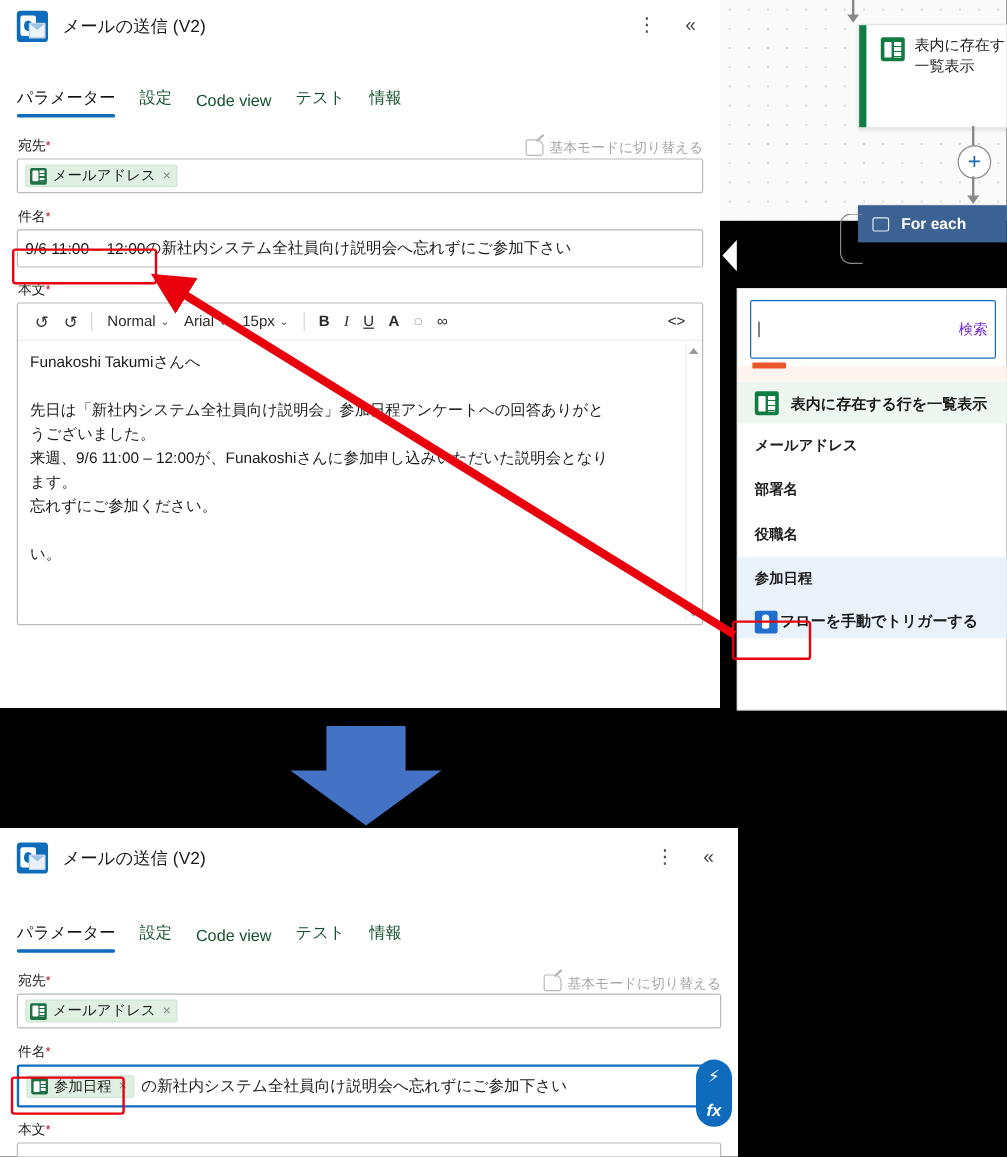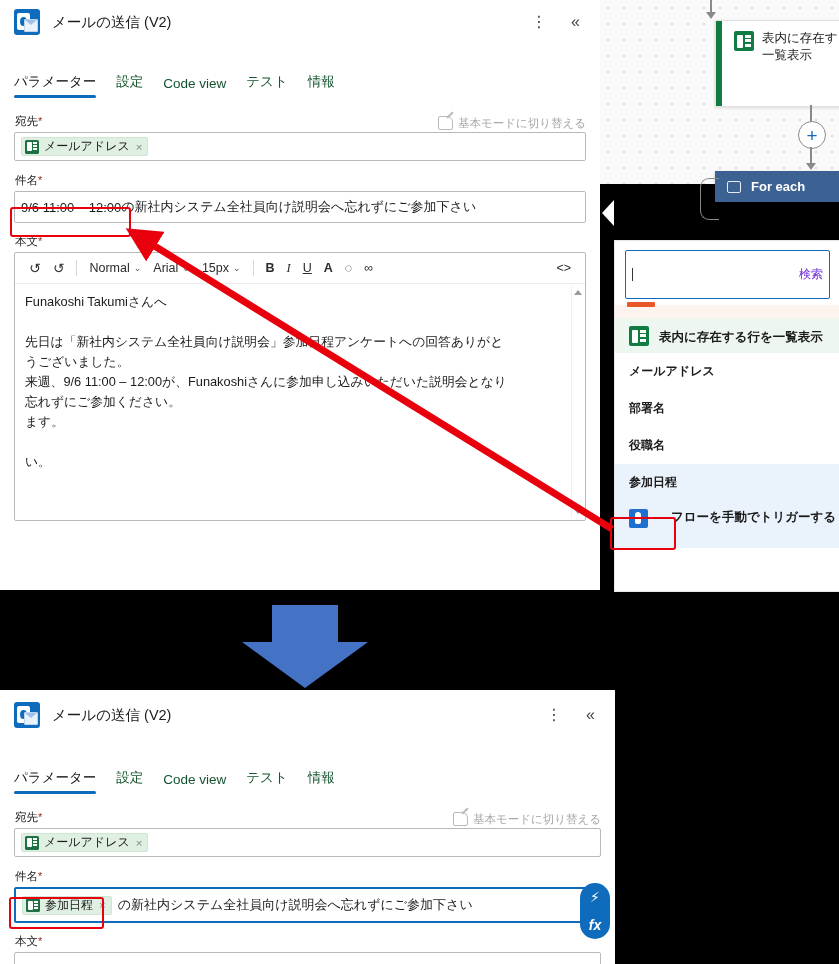--- a/index.html
+++ b/index.html
@@ -91,21 +91,21 @@
   .picker .searchwrap{padding:9px 10px 6px 10px;}
   .search{border:1.5px solid #0f6cbd;border-radius:2px;height:23px;display:flex;align-items:center;padding:12px 6px;
       font-size:12px;color:#6d28d9;position:relative;justify-content:space-between;}
   .search .cursor{width:1px;height:13px;background:#333;margin-right:1px;}
   .pick-orange{height:13px;background:#fdf3ef;position:relative;}
   .pick-orange:before{content:"";position:absolute;left:12px;top:-3px;width:28px;height:5px;background:#e8562a;border-radius:1px;}
   .pick-group{background:#eef6f0;display:flex;align-items:flex-end;gap:10px;padding:7px 10px 7px 14px;}
   .pick-group .g{font-size:12.5px;font-weight:700;color:#1b1b1b;white-space:nowrap;}
   .pick-item{padding:10px 10px 10px 14px;font-size:12px;font-weight:700;color:#1b1b1b;}
   .pick-item.sel{background:#eaf2fb;}
-  .pick-foot{background:#eaf2fb;display:flex;gap:23px;padding:8px 10px 20px 14px;}
+  .pick-foot{background:#eaf2fb;display:flex;align-items:center;gap:2px;padding:8px 10px 4px 14px;}
   .pick-foot .g{font-size:12.5px;font-weight:700;color:#1b1b1b;white-space:nowrap;}
   .trig-ic{width:19px;height:19px;background:#1f6fd0;border-radius:2px;position:relative;flex:0 0 auto;}
   .trig-ic:after{content:"";position:absolute;left:6px;top:3px;width:6px;height:12px;background:#fff;
       border-radius:3px 3px 2px 2px;}
   .picker-tail{position:absolute;width:0;height:0;border-top:13px solid transparent;border-bottom:13px solid transparent;
       border-right:12px solid #fff;filter:drop-shadow(-1px 0 1px rgba(0,0,0,.12));}
 
   
   .redbox{position:absolute;border:2.2px solid #e8000d;border-radius:3px;pointer-events:none;}
   svg.ann{position:absolute;left:0;top:0;width:839px;height:964px;pointer-events:none;}
@@ -201,22 +201,22 @@
         <span class="etool">∞</span>
         <span style="flex:1"></span>
         <span class="etool">&lt;&gt;</span>
       </div>
       <div class="ebody">
         <p>Funakoshi Takumiさんへ</p>
         <p class="blank"></p>
         <p>先日は「新社内システム全社員向け説明会」参加日程アンケートへの回答ありがと</p>
         <p>うございました。</p>
         <p>来週、9/6 11:00 – 12:00が、Funakoshiさんに参加申し込みいただいた説明会となり</p>
+        <p>ます。</p>
         <p>忘れずにご参加ください。</p>
-        <p>ます。</p>
         <p class="blank"></p>
         <p>い。</p>
         <div class="escroll">
           <span class="ar up"></span>
           <span class="ar dn"></span>
         </div>
       </div>
     </div>
   </div>
 

